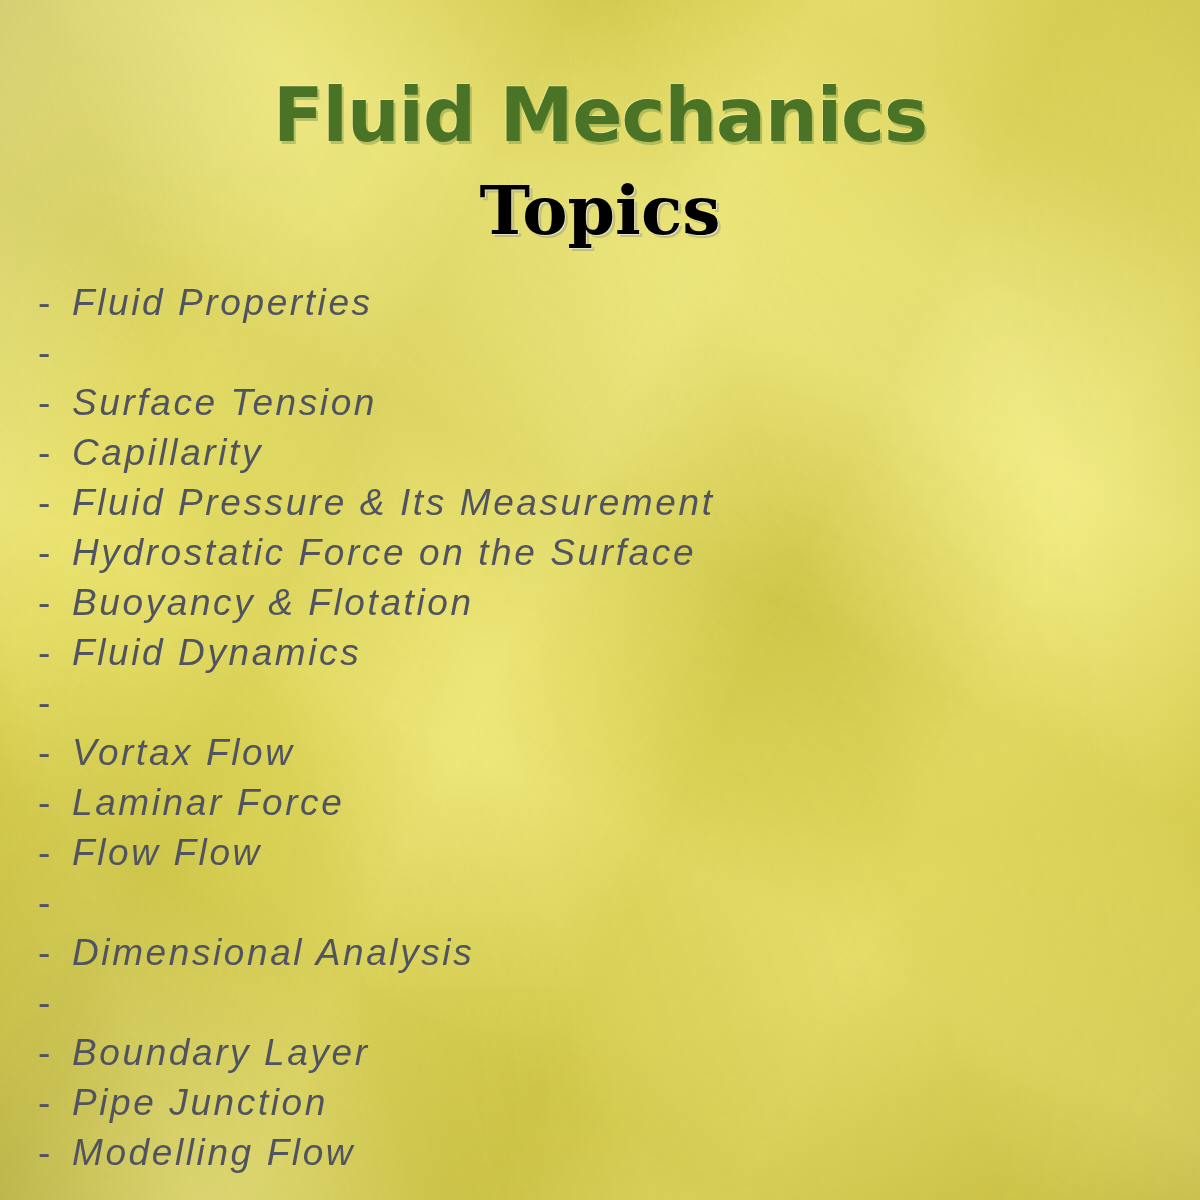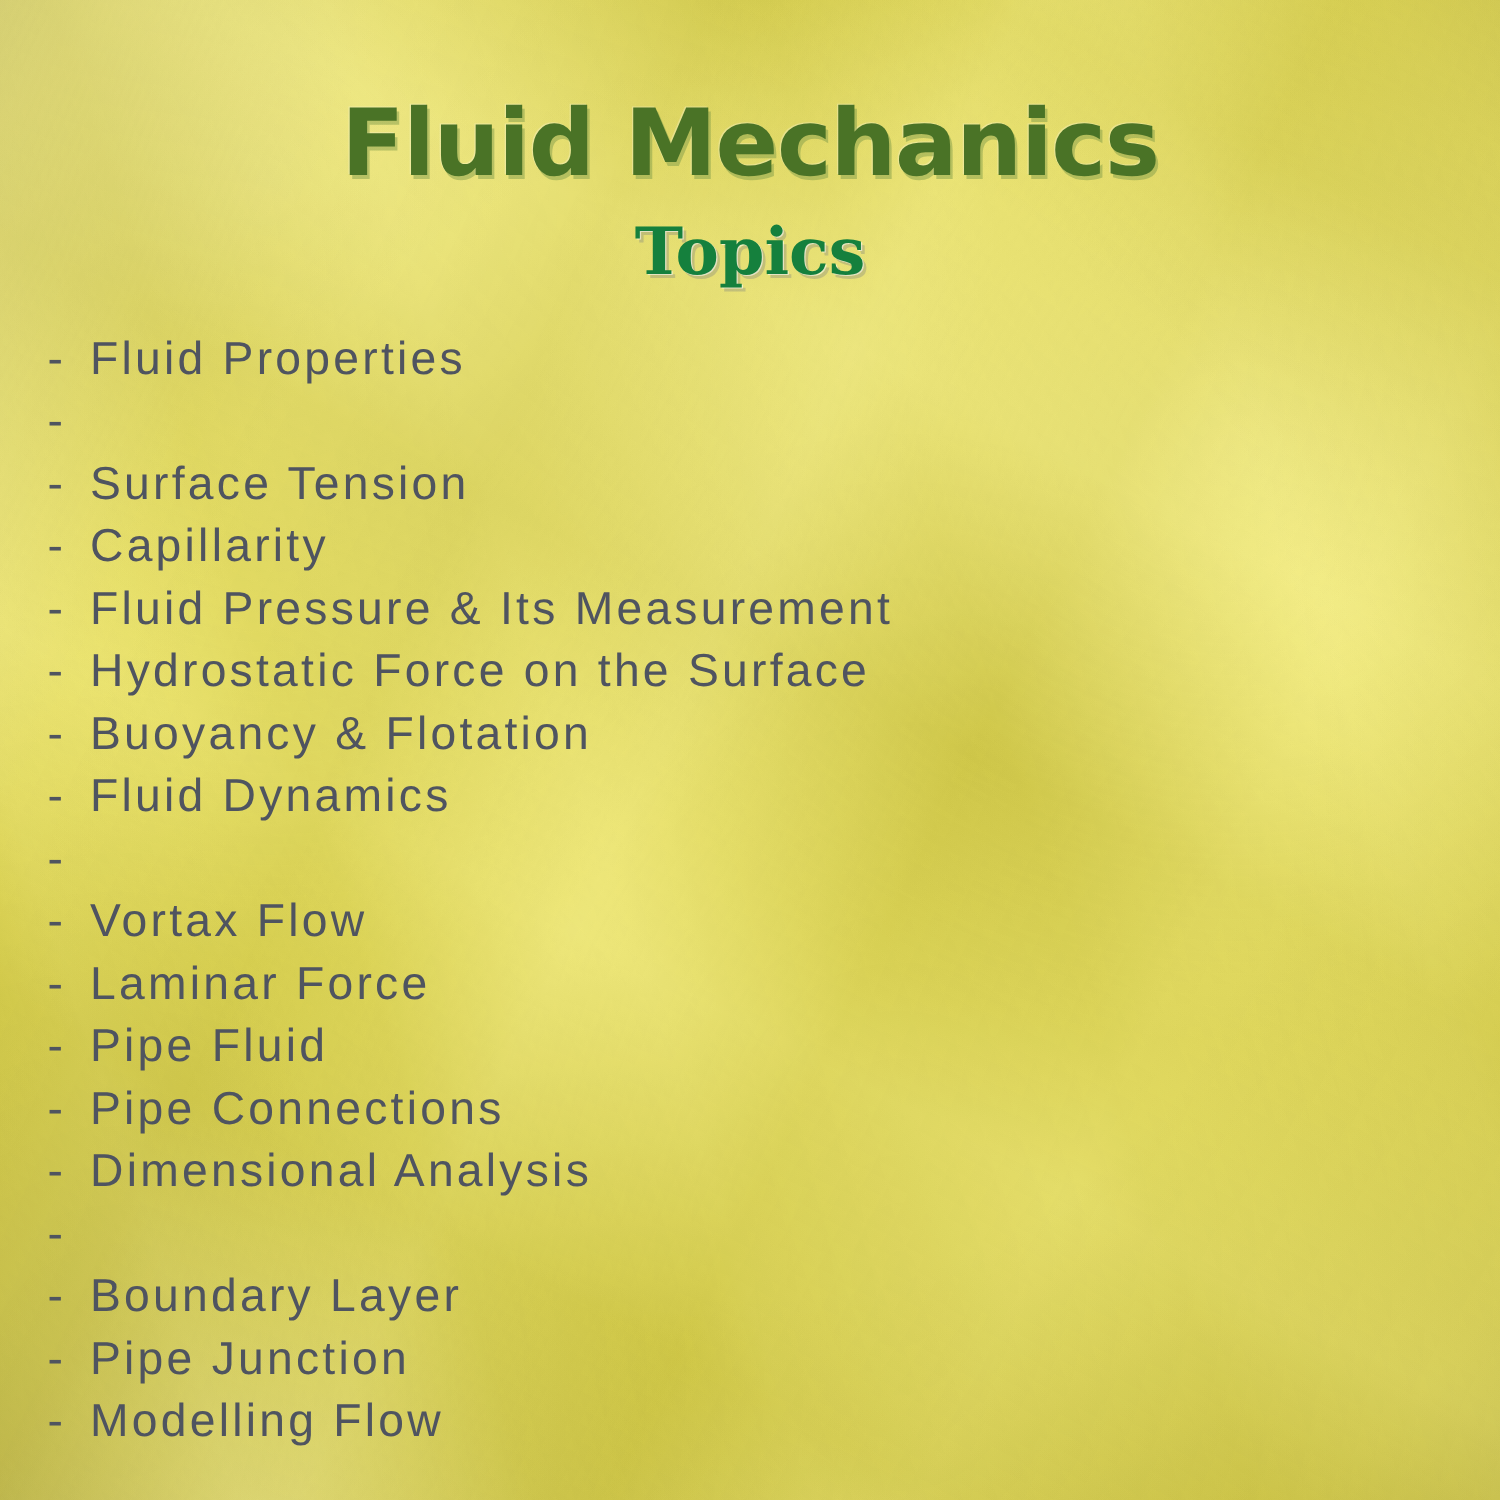--- a/index.html
+++ b/index.html
@@ -68,23 +68,23 @@
       2px 3px 0 rgba(120,150,70,0.45),
       -1px -1px 0 rgba(255,255,255,0.25);
   }
 
   #subtitle {
     margin: 0;
     padding-top: 24px;
     text-align: center;
     font-family: "DejaVu Serif", serif;
     font-weight: 700;
-    font-size: 52px;
+    font-size: 68px;
     line-height: 1.0;
-    color: #15803d;
+    color: #000000;
     text-shadow:
       1px 1px 0 rgba(255,255,255,0.55),
       3px 3px 0 rgba(110,116,128,0.30);
   }
 
   #topics-list {
     margin: 0;
     padding: 34px 0 0 38px;
     list-style: none;
   }
@@ -102,20 +102,21 @@
   }
 
   .topic-dash {
     width: 34px;
     flex: 0 0 34px;
     color: #4f5460;
   }
 
   .topic-label {
     flex: 0 1 auto;
+    font-style: italic;
   }
 </style>
 </head>
 <body>
 
 <div id="poster">
   <div id="texture-layer"></div>
   <div id="vignette-layer"></div>
 
   <div id="content">
@@ -160,25 +161,24 @@
       <li class="topic-item">
         <span class="topic-dash">-</span>
         <span class="topic-label">Vortax Flow</span>
       </li>
       <li class="topic-item">
         <span class="topic-dash">-</span>
         <span class="topic-label">Laminar Force</span>
       </li>
       <li class="topic-item">
         <span class="topic-dash">-</span>
-        <span class="topic-label">Pipe Fluid</span>
+        <span class="topic-label">Flow Flow</span>
       </li>
       <li class="topic-item">
         <span class="topic-dash">-</span>
-        <span class="topic-label">Pipe Connections</span>
       </li>
       <li class="topic-item">
         <span class="topic-dash">-</span>
         <span class="topic-label">Dimensional Analysis</span>
       </li>
       <li class="topic-item">
         <span class="topic-dash">-</span>
       </li>
       <li class="topic-item">
         <span class="topic-dash">-</span>

